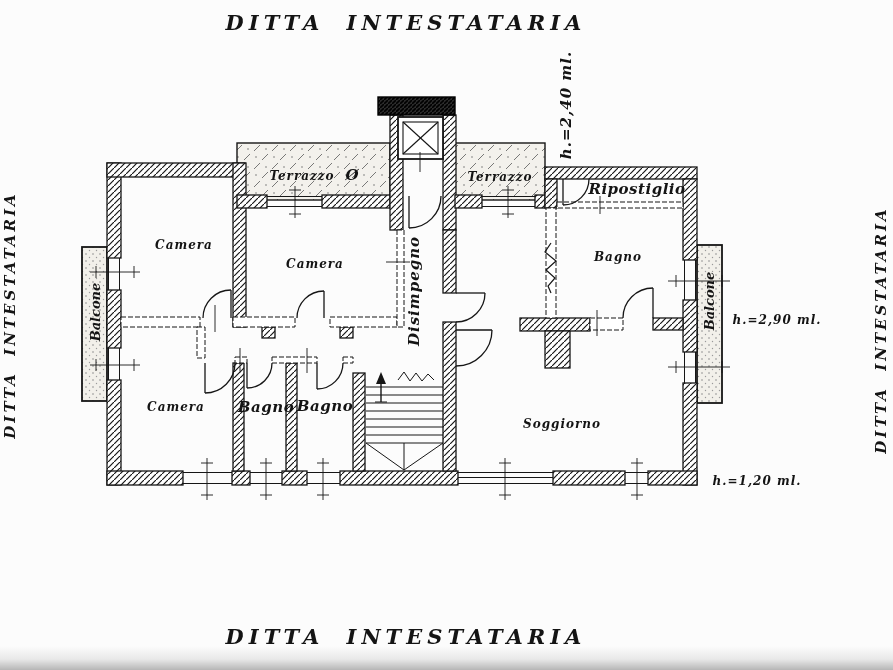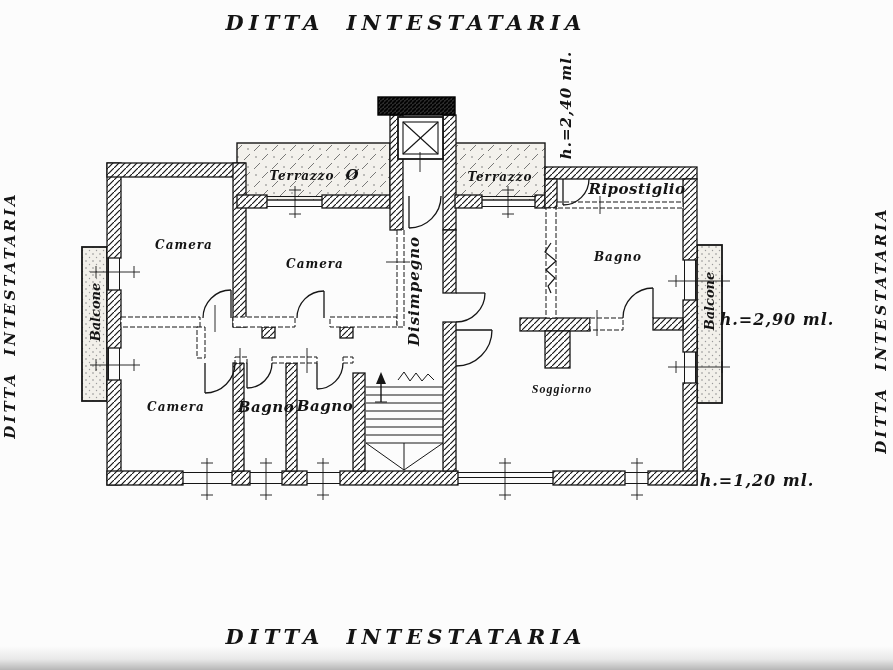--- a/index.html
+++ b/index.html
@@ -3,21 +3,21 @@
 <meta charset="utf-8">
 <style>
   html,body{margin:0;padding:0;}
   body{background:#e9e9e9;font-family:"DejaVu Serif","Liberation Serif",serif;}
   .sheet{position:relative;width:893px;height:670px;background:#fcfcfc;overflow:hidden;margin:0 auto;}
   .plan-svg{position:absolute;left:0;top:0;}
   .lbl{position:absolute;transform:translate(-50%,-50%);color:#141414;font-style:italic;font-weight:700;white-space:nowrap;line-height:1;}
   .v{transform:translate(-50%,-50%) rotate(-90deg);}
   .room{font-size:12px;letter-spacing:1px;}
   .room-sm{font-size:15px;letter-spacing:0.5px;}
-  .ann{font-size:16px;letter-spacing:1px;}
+  .ann{font-size:12px;letter-spacing:1px;}
   .title{font-size:21px;font-weight:700;letter-spacing:5px;word-spacing:10px;}
   .side-title{font-size:15px;font-weight:700;letter-spacing:3px;word-spacing:7px;}
   .balc-lbl{font-size:13px;}
   .disimp-lbl{font-size:15px;letter-spacing:1px;}
   .drain{font-size:15px;}
   .bottom-fade{position:absolute;left:0;right:0;bottom:0;height:24px;
     background:linear-gradient(180deg,rgba(0,0,0,0) 0%,rgba(0,0,0,0.08) 55%,rgba(0,0,0,0.28) 100%);}
 </style>
 </head>
 <body>
@@ -233,21 +233,21 @@
       <polyline points="551,243 545,252 556,261 546,270 555,278 548,286 551,293"></polyline>
     </g>
   </svg>
 
   <div class="lbl room" style="left:184px;top:245px;">Camera</div>
   <div class="lbl room" style="left:315px;top:264px;">Camera</div>
   <div class="lbl room" style="left:176px;top:407px;">Camera</div>
   <div class="lbl room-sm" style="left:266px;top:407px;">Bagno</div>
   <div class="lbl room-sm" style="left:325px;top:406px;">Bagno</div>
   <div class="lbl v disimp-lbl" style="left:414px;top:291px;">Disimpegno</div>
-  <div class="lbl room" style="left:562px;top:389px;font-family:Liberation Serif, serif;">Soggiorno</div>
+  <div class="lbl room" style="left:562px;top:424px;">Soggiorno</div>
   <div class="lbl room" style="left:618px;top:257px;">Bagno</div>
   <div class="lbl room-sm" style="left:637px;top:189px;">Ripostiglio</div>
   <div class="lbl room" style="left:302px;top:176px;">Terrazzo</div>
   <div class="lbl drain" style="left:352px;top:175px;">Ø</div>
   <div class="lbl room" style="left:500px;top:177px;">Terrazzo</div>
   <div class="lbl v balc-lbl" style="left:95px;top:312px;">Balcone</div>
   <div class="lbl v balc-lbl" style="left:709px;top:301px;">Balcone</div>
 
   <div class="lbl v ann" style="left:566px;top:105px;font-size:15px;">h.=2,40 ml.</div>
   <div class="lbl ann" style="left:777px;top:320px;">h.=2,90 ml.</div>

